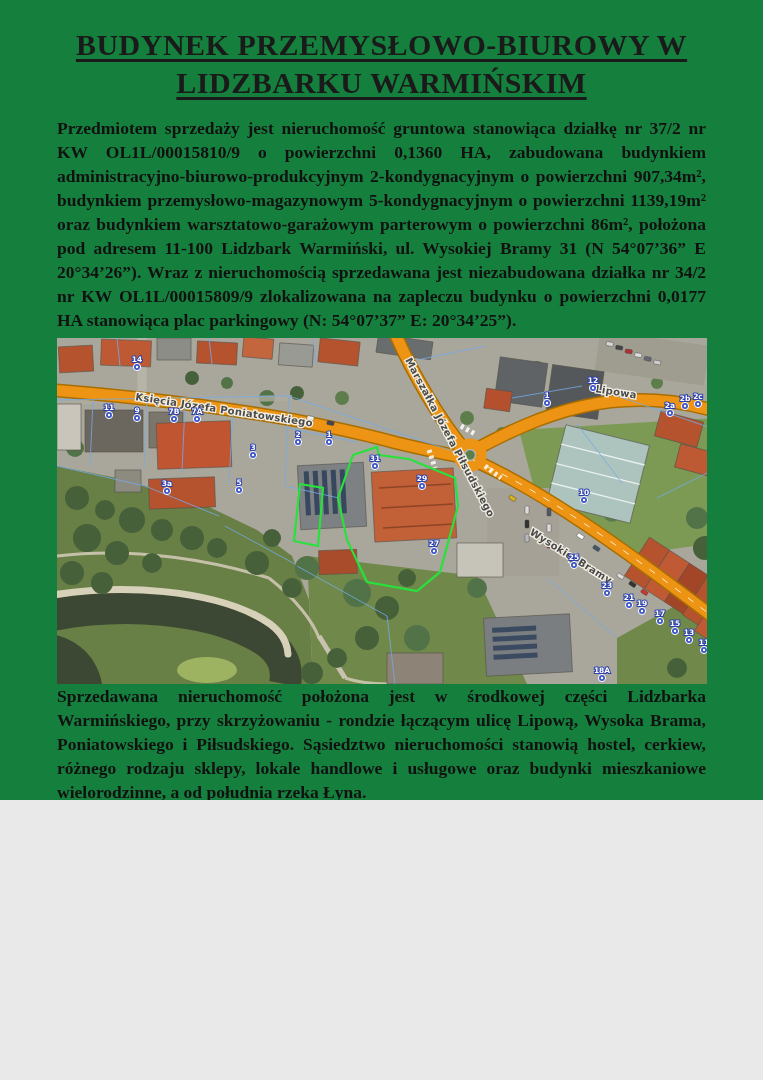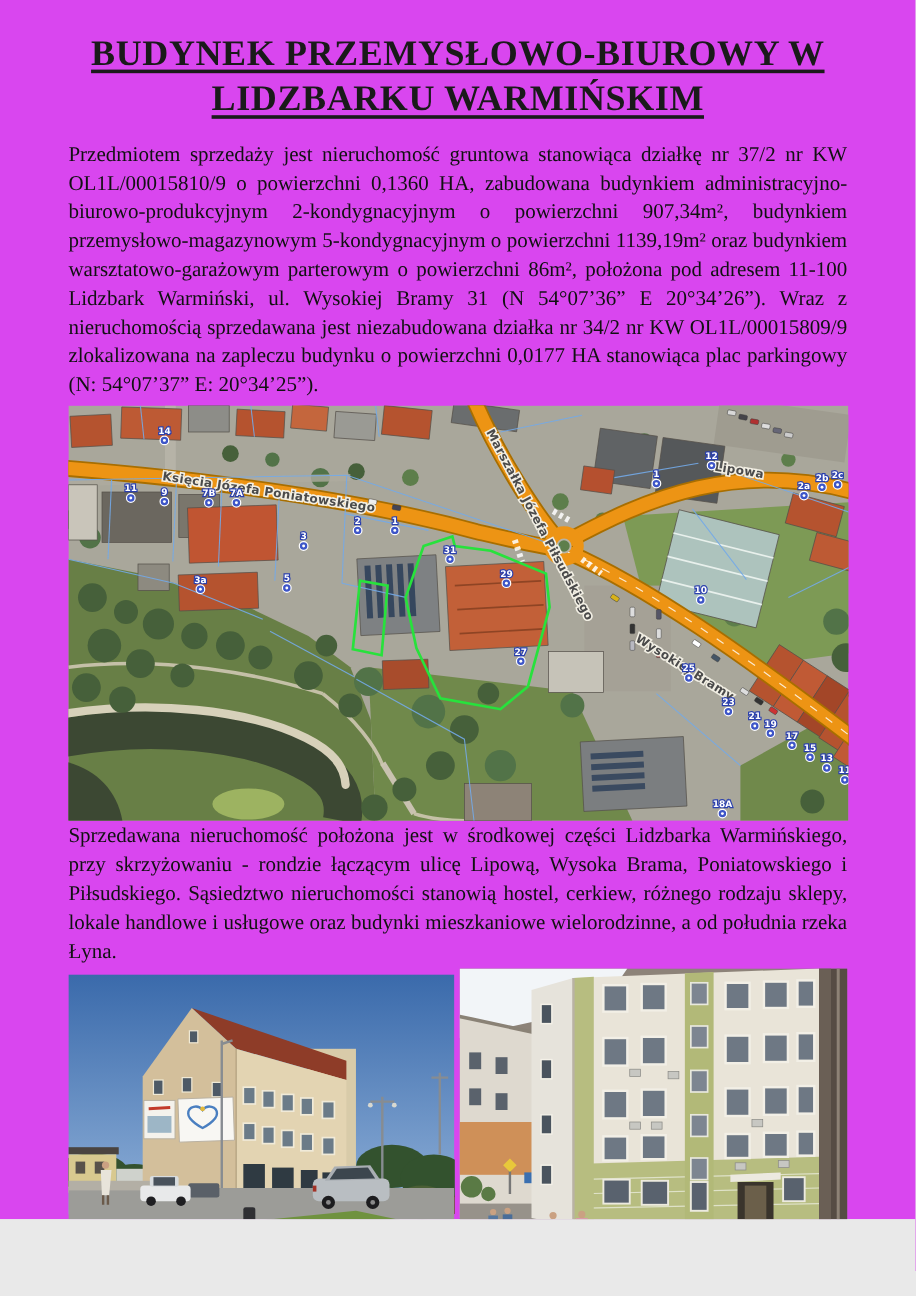--- a/index.html
+++ b/index.html
@@ -1,29 +1,29 @@
 <!DOCTYPE html>
 <html lang="pl"><head>
 <meta charset="utf-8">
 <style>
   html,body{margin:0;padding:0;background:#e9e9e9;}
   .page{
-    width:763px;height:1016px;margin:0 auto;background:#d946ef;
+    width:763px;height:800px;margin:0 auto;background:#15803d;
     font-family:"Liberation Serif","DejaVu Serif",serif;color:#1a1a1a;
     overflow:hidden;position:relative;
   }
   .content{padding:26px 57px 0 57px;}
   h1.doc-title{
     margin:0 0 14px 0;text-align:center;
     font-size:30px;line-height:38px;font-weight:bold;letter-spacing:.5px;
     text-decoration:underline;text-decoration-thickness:2.5px;text-underline-offset:4px;
   }
   p.doc-par{
     margin:0;font-size:17.5px;line-height:24px;text-align:justify;
-    text-justify:inter-word;color:#111;
+    text-justify:inter-word;color:#111;font-weight:bold;
   }
   p.doc-par + .figure{margin-top:6px;}
   .figure{line-height:0;}
   .par-after-map{margin-top:7px;}
   .photos{display:flex;gap:4px;margin-top:3px;align-items:flex-start;}
   .photo-left{margin-top:5px;}
   svg{display:block;}
   .street-label{
     font:bold 10px "DejaVu Sans","Liberation Sans",sans-serif;
     fill:#4a4a4a;paint-order:stroke;stroke:#f2efe4;stroke-width:2.6px;

